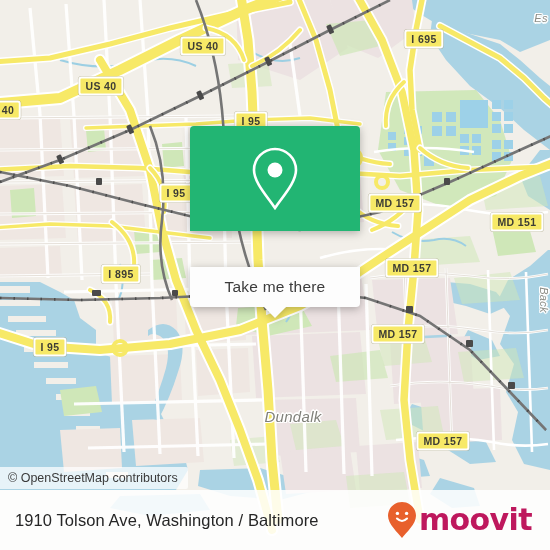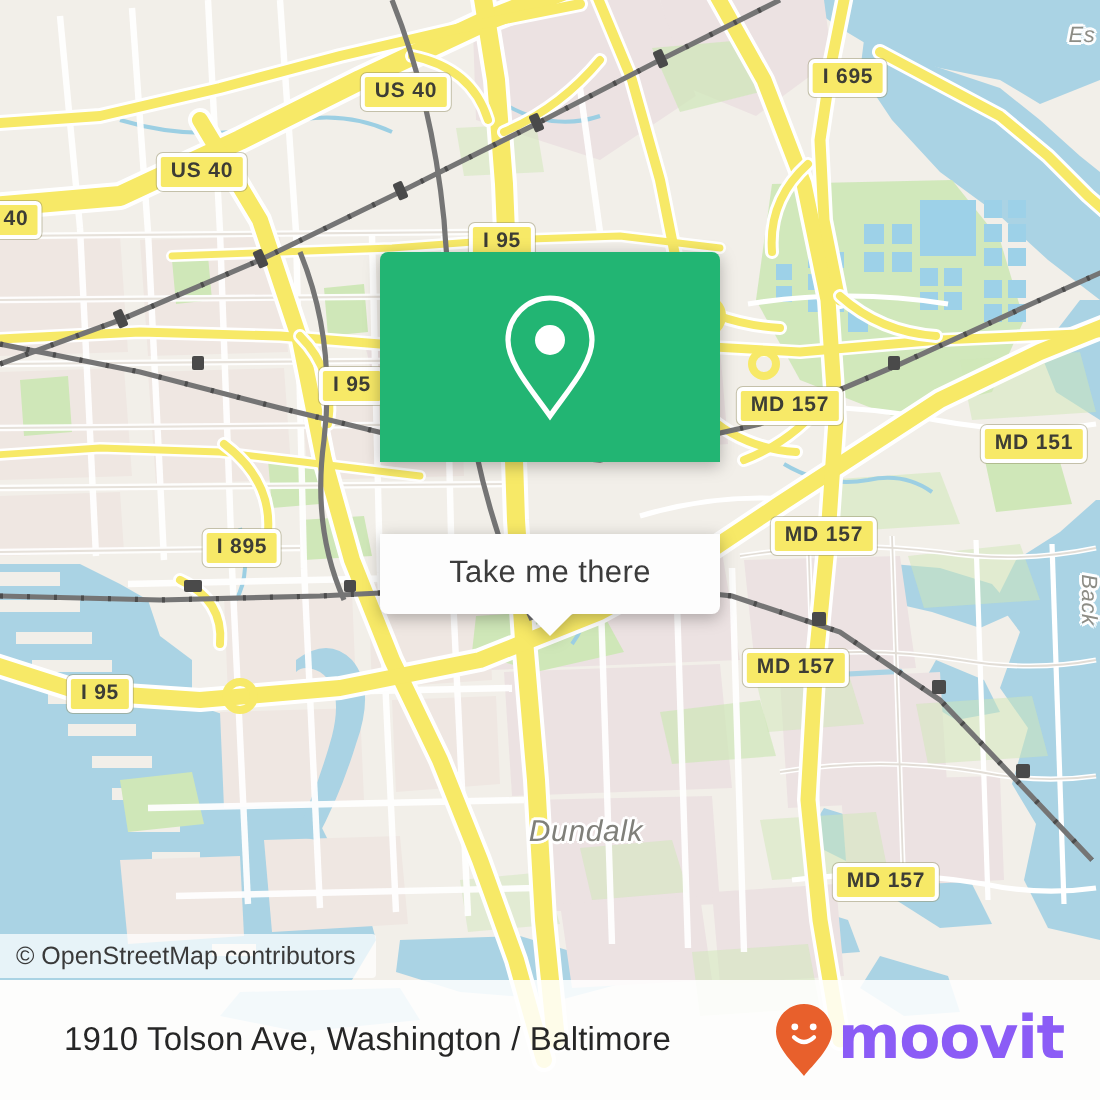--- a/index.html
+++ b/index.html
@@ -85,26 +85,26 @@
     white-space:nowrap;
   }
 
   
   .footer{
     position:absolute;left:0;top:490px;width:550px;height:60px;
     background:rgba(255,255,255,.86);
     display:flex;align-items:center;
   }
   .footer-title{
-    margin-left:32px;color:#262626;font-size:16.5px;letter-spacing:.1px;
+    margin-left:15px;color:#262626;font-size:16.5px;letter-spacing:.1px;
     white-space:nowrap;font-family:"Liberation Sans", sans-serif;
   }
   .brand{position:absolute;right:18px;top:50%;transform:translateY(-50%);display:flex;align-items:center;}
   .brand-word{
-    color:#8b5cf6;font-size:30px;letter-spacing:-0.6px;
+    color:#be185d;font-size:30px;letter-spacing:-0.6px;
     font-family:"DejaVu Sans", sans-serif;font-weight:bold;margin-left:2px;line-height:30px;
   }
 </style>
 </head>
 <body>
 
 <div id="root">
 
   <div class="map">
 

